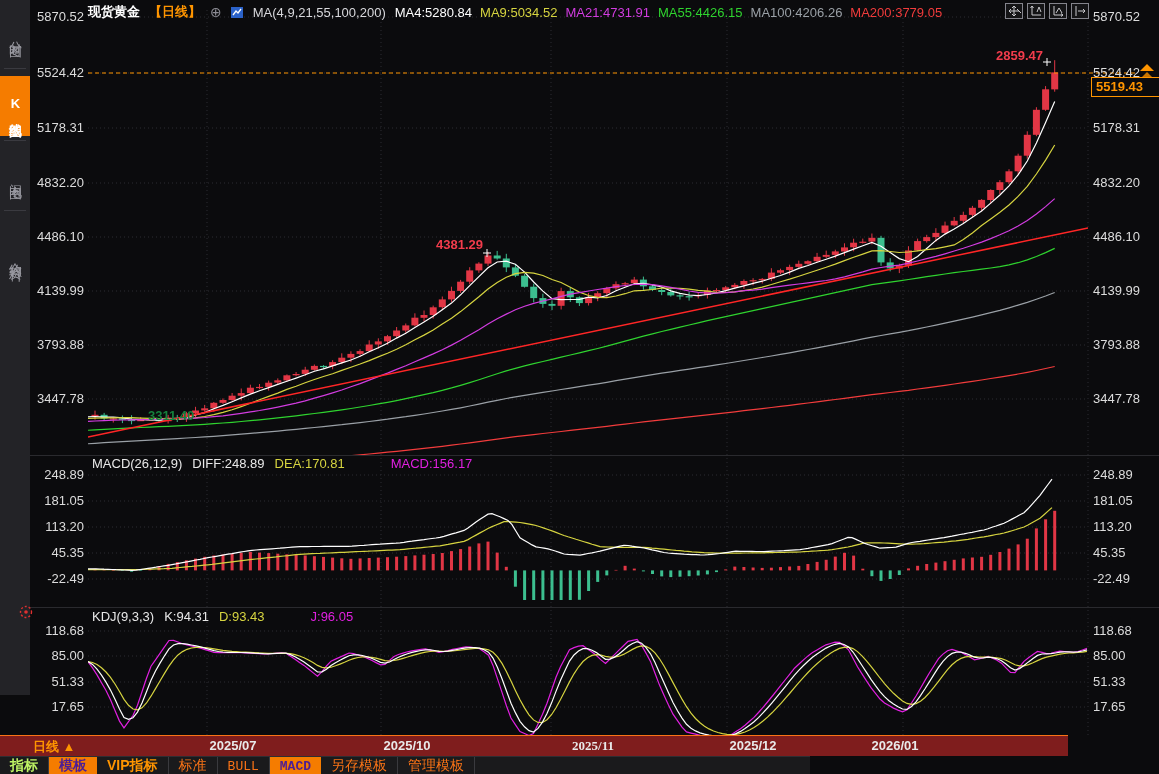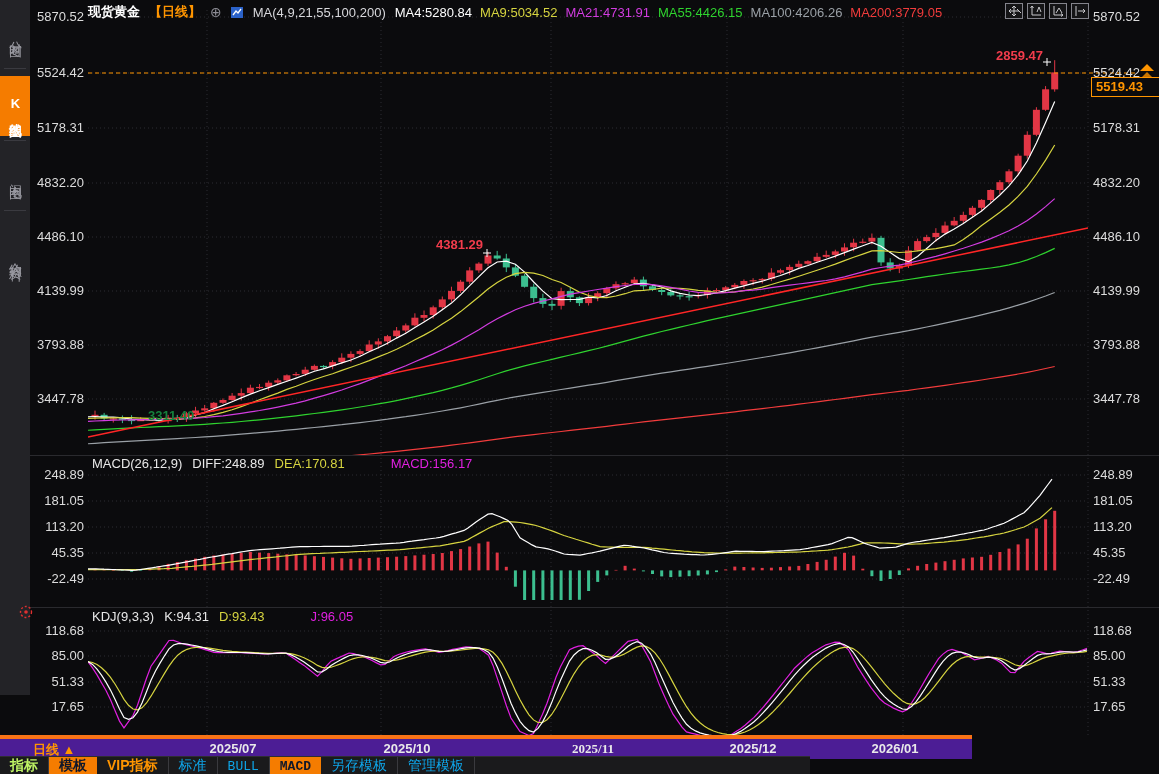--- a/index.html
+++ b/index.html
@@ -27,30 +27,30 @@
   .tick.right{left:1093px;text-align:left;}
   
   .pane-hdr{position:absolute;left:92px;font-size:13px;white-space:nowrap;}
   .pane-hdr .w{color:#e8e8e8;} .pane-hdr .y{color:#d6d440;} .pane-hdr .m{color:#e020e0;padding-left:36px;}
   .pane-hdr span{margin-right:10px;}
   
   .ann{position:absolute;font-size:13px;font-weight:bold;white-space:nowrap;}
   .price-tag{position:absolute;left:1091px;top:77px;width:64px;height:18px;border:1px solid #ff9500;
              background:#0b0b0d;color:#ff9500;font-size:13px;font-weight:bold;line-height:18px;padding-left:4px;}
   
-  .xaxis-row{position:absolute;left:0;top:735px;width:972px;height:20px;background:#4c1d95;border-top:4px solid #f97316;}
+  .xaxis-row{position:absolute;left:0;top:735px;width:1068px;height:20px;background:#7f1d1d;border-top:1px solid #f97316;}
   .period-btn{position:absolute;left:33px;top:2px;color:#ff9500;font-weight:bold;font-size:13px;cursor:pointer;}
   .month{position:absolute;top:2px;color:#e9e9e9;font-weight:bold;font-size:13px;transform:translateX(-50%);}
   .footer{position:absolute;left:0;top:756px;width:810px;height:18px;background:#1a1a1c;border-top:1px solid #2e2e32;
           display:flex;align-items:stretch;font-size:14px;}
   .ft{padding:0 10px;display:flex;align-items:center;border-right:1px solid #3a3a3e;cursor:pointer;white-space:nowrap;}
   .ft-plain{color:#bef264;font-weight:bold;}
-  .ft-active{background:#f57c00;color:#0f172a;font-weight:bold;border-right:none;}
+  .ft-active{background:#f57c00;color:#4c1d95;font-weight:bold;border-right:none;}
   .ft-orange{color:#ff9500;font-weight:bold;}
-  .ft-muted{color:#0ea5e9;}
+  .ft-muted{color:#f97316;}
   .ft-mono{font-family:"Liberation Mono","DejaVu Sans Mono",monospace;font-size:13px;}
   .kdj-gear{position:absolute;left:19px;top:605px;width:14px;height:14px;cursor:pointer;}
 </style>
 </head>
 <body>
 
 <div class="app">
   <svg id="chart-svg" width="1159" height="774" viewBox="0 0 1159 774">
       <defs>
     <clipPath id="cMain">

